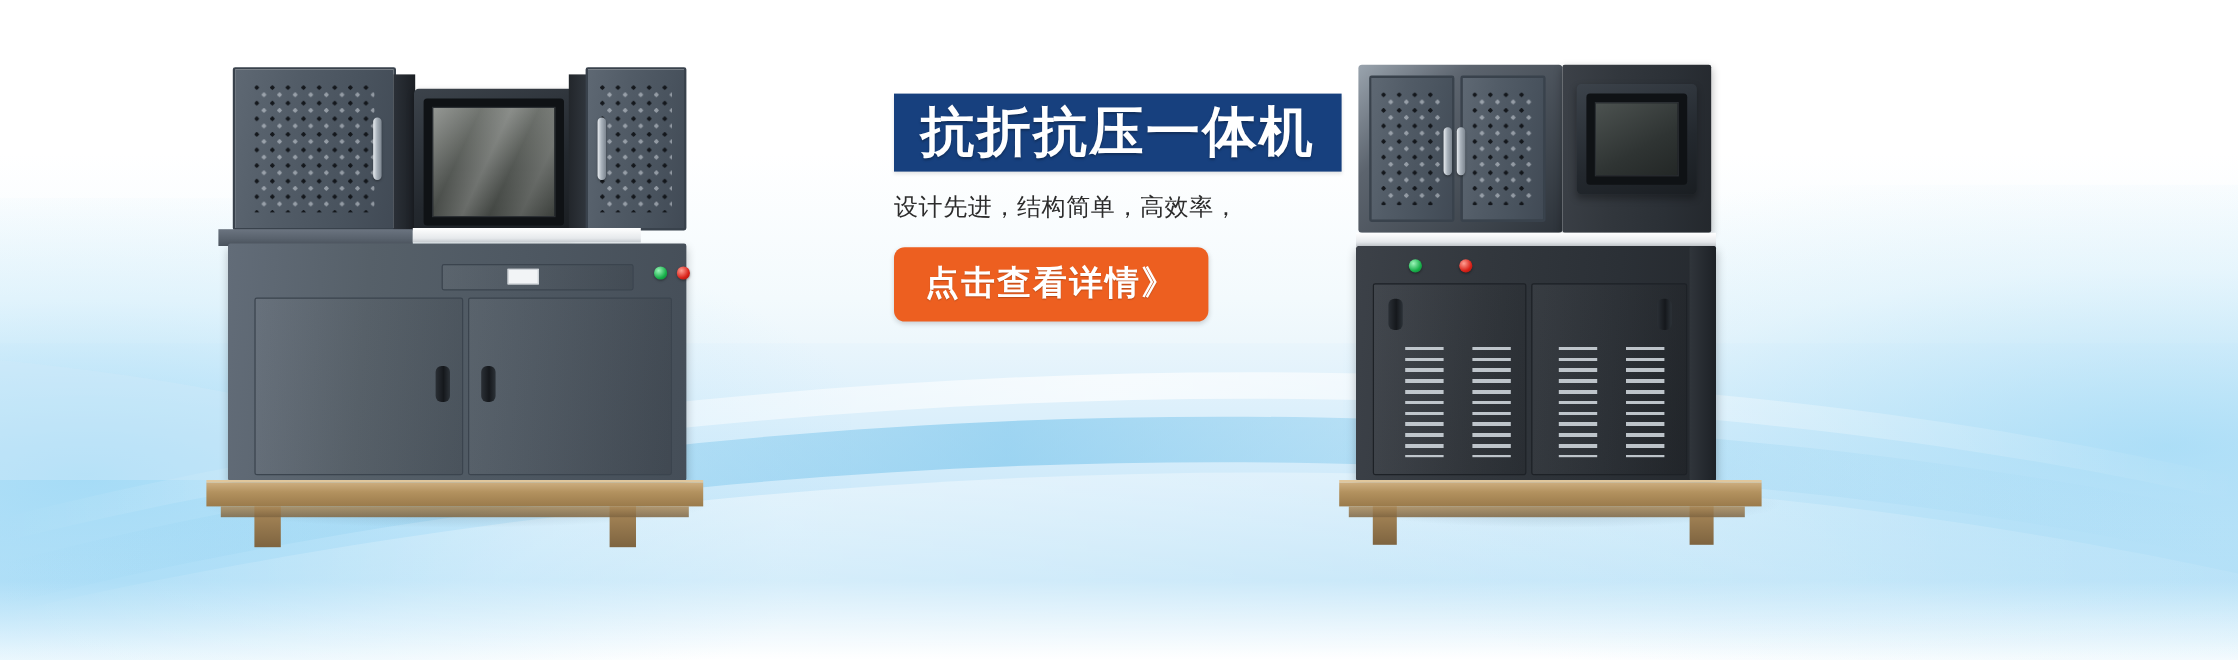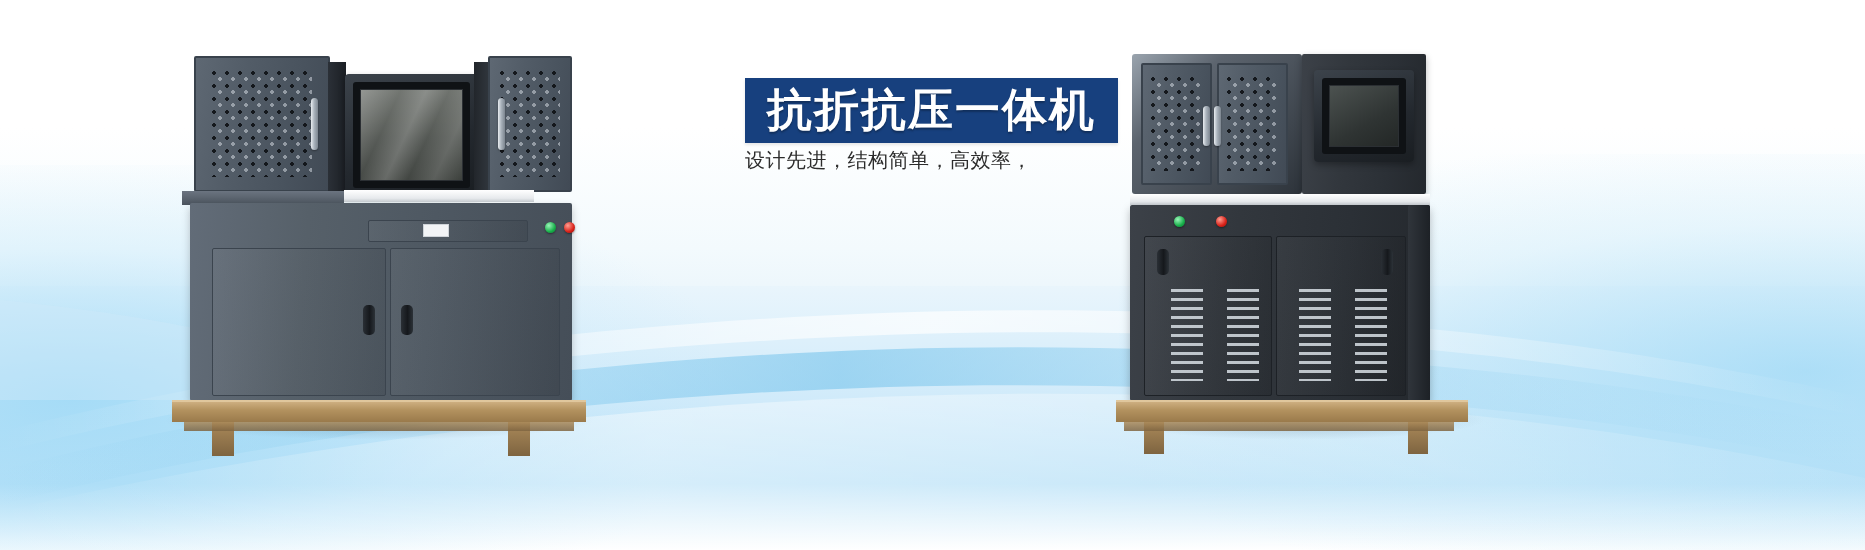--- a/index.html
+++ b/index.html
@@ -65,21 +65,21 @@
   }
   .line-blue {
     margin-top:9px;
     color:#1d4f93;
     font-size:30px;
     font-weight:bold;
     letter-spacing:1px;
     white-space:nowrap;
   }
   .desc {
-    margin-top:2px;
+    margin-top:14px;
     color:#2c2c2c;
     font-size:20px;
     line-height:1.55;
     letter-spacing:.5px;
     white-space:nowrap;
   }
   .cta {
     margin-top:18px;
     display:inline-block;
     background:#ed5f20;
@@ -337,15 +337,18 @@
   <div class="copy">
 
     <div class="title-band">
       <div class="title-text">抗折抗压一体机</div>
     </div>
 
 
 
     <div class="desc">设计先进，结构简单，高效率，</div>
 
+    <div class="cta">
+      <span class="cta-text">点击查看详情》</span>
+    </div>
   </div>
 
 </div>
 
 </body></html>

